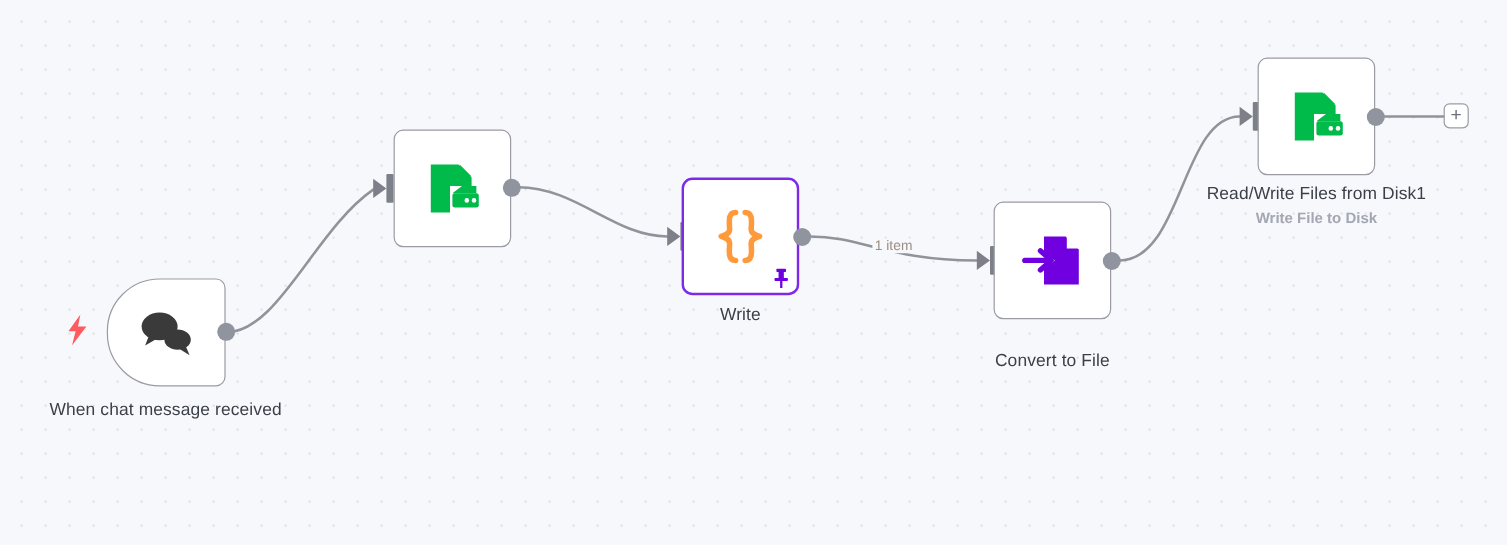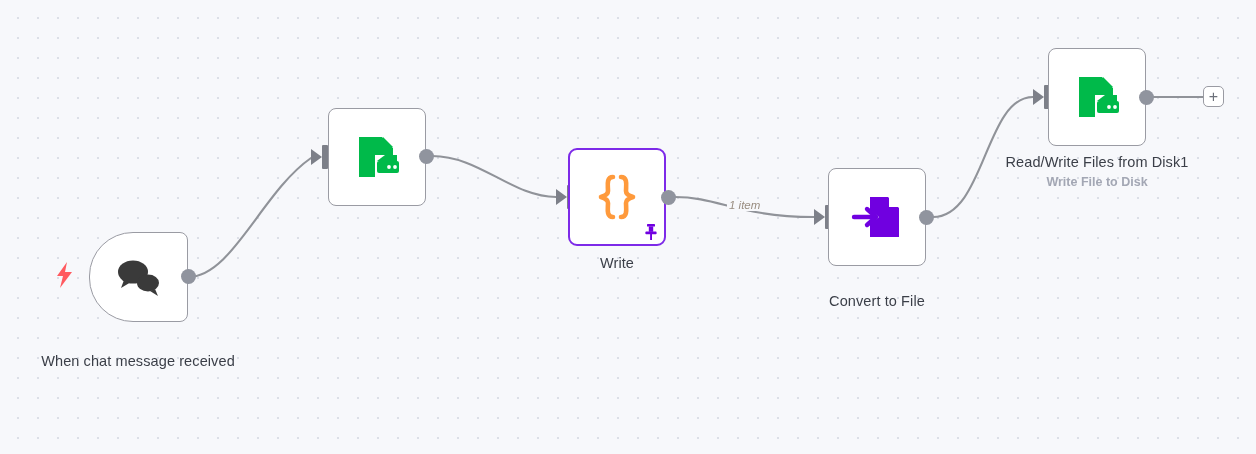--- a/index.html
+++ b/index.html
@@ -106,21 +106,20 @@
     line-height: 1;
     font-family: "Liberation Sans", sans-serif;
   }
   .edge-label {
     position: absolute;
     font-size: 11.5px;
     color: #9a8e82;
     background: #f7f8fb;
     padding: 0 2px;
     white-space: nowrap;
-    font-style: italic;
   }
 </style>
 </head>
 <body>
 
 <div id="canvas">
 
   <svg id="edge-layer" viewBox="0 0 1256 454" xmlns="http://www.w3.org/2000/svg">
 
     <path d="M 188 277 C 232 277 262 192 311 158" fill="none" stroke="#909399" stroke-width="2.1" stroke-linecap="round"></path>
@@ -162,21 +161,21 @@
         <path d="M 40 33 L 43 40 L 35 35 Z" fill="#3a3a3a"></path>
       </svg>
     </span>
   </div>
   <span class="lightning" style="left:56px; top:262px;">
     <svg width="18" height="26" viewBox="0 0 18 26" xmlns="http://www.w3.org/2000/svg">
       <path d="M 11 0 L 1 14 L 7 14 L 4 26 L 16 10 L 9 10 Z" fill="#ff5a5f"></path>
     </svg>
   </span>
   <span class="endpoint-dot" style="left:181px; top:269px;"></span>
-  <div class="node-label" style="left:38px; top:333px; width:200px;margin-top:19px;">
+  <div class="node-label" style="left:38px; top:333px; width:200px;">
     <div class="node-title">When chat message received</div>
   </div>
 
   <div class="node" style="left:328px; top:108px; width:98px; height:98px;">
     <span class="node-icon">
       <svg width="52" height="52" viewBox="0 0 52 52" xmlns="http://www.w3.org/2000/svg">
         <path d="M 8 6 L 31 6 L 42 17 L 42 24 L 24 24 L 24 46 L 8 46 Z" fill="#00ba4a"></path>
         <path d="M 32 6 L 42 16 L 32 16 Z" fill="#00ba4a"></path>
         <path d="M 26 30 L 34 24 L 46 24 L 46 30 Z" fill="#00ba4a"></path>
         <rect x="26" y="30" width="22" height="12" rx="2" fill="#00ba4a"></rect>

